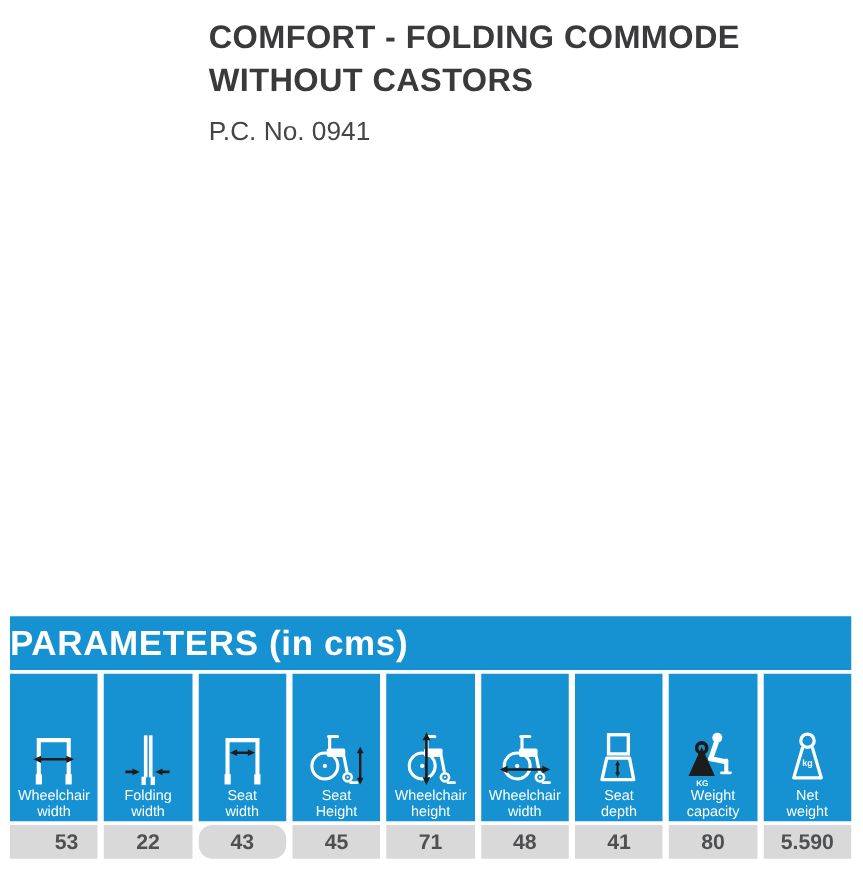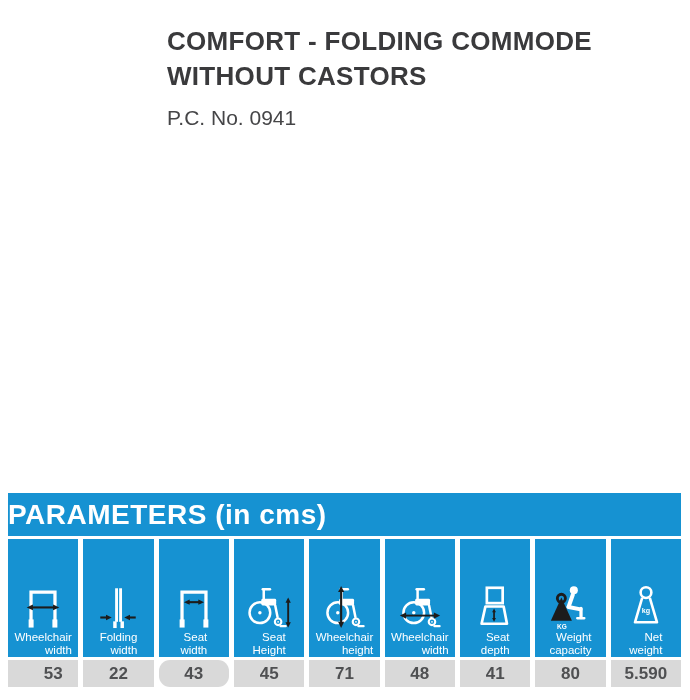--- a/index.html
+++ b/index.html
@@ -8,21 +8,21 @@
     width:690px;height:700px;
     background:#fff;
     font-family:"Liberation Sans",sans-serif;
     overflow:hidden;
     --blue:#1692d2;
     --cell-gray:#d9d9d9;
     --value-text:#4f5052;
     --title-text:#3a3a3c;
   }
   .title-block{
-    position:absolute;left:167px;top:24px;width:460px;
+    position:absolute;left:167px;top:12px;width:460px;
   }
   .page-title{
     margin:0;
     font-size:26px;line-height:35px;font-weight:700;
     letter-spacing:.3px;
     color:var(--title-text);
   }
   .product-code{
     margin-top:12px;
     font-size:21px;line-height:24px;font-weight:400;
@@ -46,21 +46,21 @@
   .icon-cell{
     background:var(--blue);
     height:118px;
     display:flex;flex-direction:column;
     align-items:center;justify-content:flex-end;
     padding-bottom:0;box-sizing:border-box;
   }
   .param-icon{display:block;width:46px;height:46px;margin-bottom:2px;}
   .param-icon svg{display:block;width:100%;height:100%;}
   .param-label{
-    color:#fff;text-align:right;
+    color:#fff;text-align:center;
     font-size:11.5px;line-height:13px;font-weight:400;
   }
   .value-cell{
     background:var(--cell-gray);
     height:27px;line-height:27px;
     text-align:center;
     font-size:17px;font-weight:700;
     color:var(--value-text);
   }
 </style>

